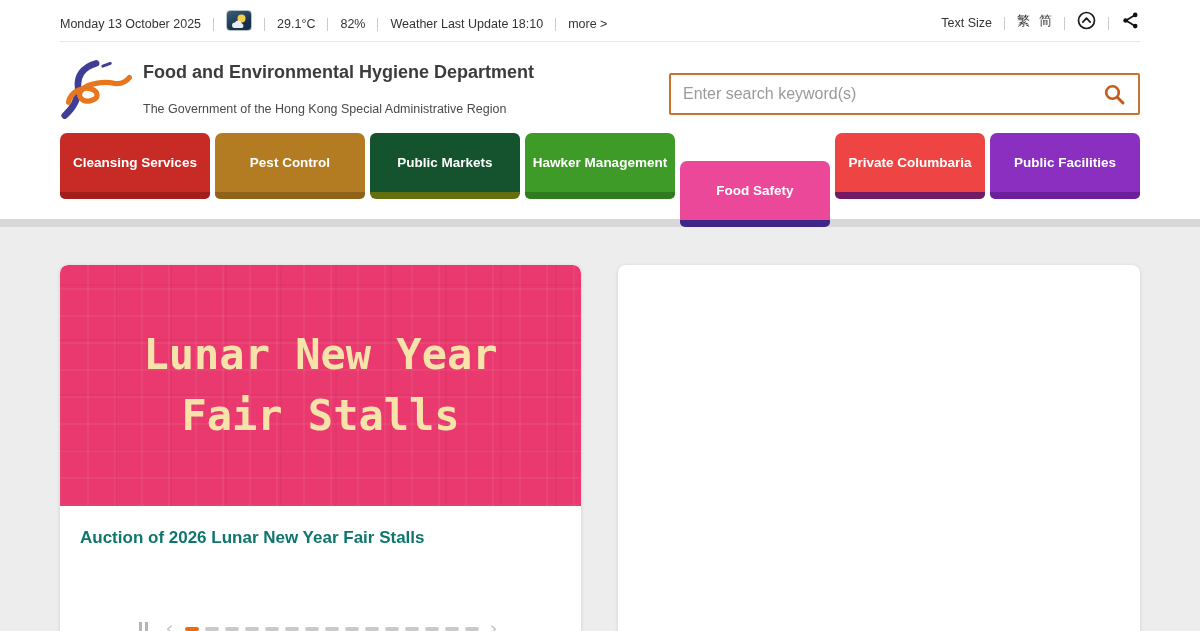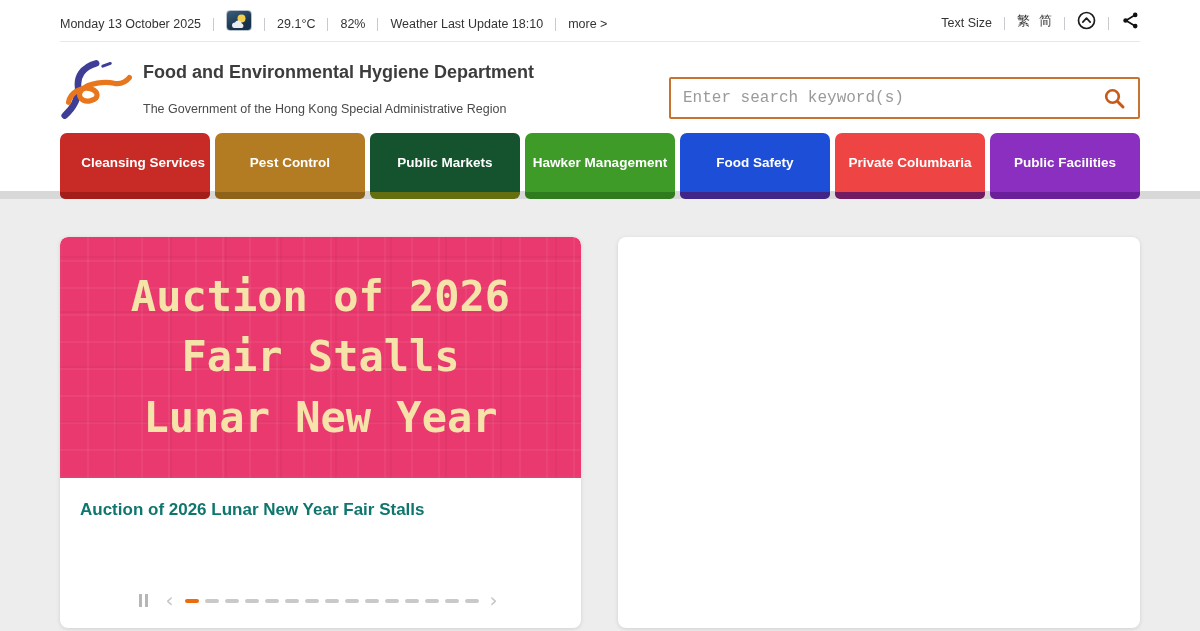--- a/index.html
+++ b/index.html
@@ -12,27 +12,27 @@
   .sep { width:1px; height:13px; background:#c9c9cf; margin:0 12px; }
   .tb-link { cursor:pointer; }
   .weather-box { width:26px; height:21px; border-radius:4px; background:linear-gradient(155deg,#3c5f7c 0%,#16314b 70%); border:1px solid #b7c2cb; display:flex; align-items:center; justify-content:center; cursor:pointer; }
   .lang { display:flex; gap:9px; font-size:13px; cursor:pointer; }
   .icon-btn { display:flex; align-items:center; cursor:pointer; }
 
   
   .hr1 { margin:0 60px; border-top:1px solid #e6e6ec; }
 
   
-  .header-row { padding:17px 60px 0; display:flex; justify-content:space-between; align-items:flex-end; }
+  .header-row { padding:17px 60px 0; display:flex; justify-content:space-between; align-items:center; }
   .logo { display:flex; align-items:center; gap:7px; cursor:pointer; }
   .logo-title { font-size:18px; font-weight:bold; color:#3c3c3c; line-height:1.2; }
   .logo-sub { font-size:12.5px; color:#4a4a4a; margin-top:18px; }
 
   .search { width:471px; height:42px; margin-top:10px; border:2px solid #c8742f; border-radius:2px; display:flex; align-items:center; padding:0 12px; background:#fff; }
-  .search input { flex:1; border:none; outline:none; font-size:16px; color:#444; font-family:Liberation Mono, monospace; background:transparent; }
+  .search input { flex:1; border:none; outline:none; font-size:16px; color:#444; font-family:Liberation Sans, sans-serif; background:transparent; }
   .search input::placeholder { color:#9a9a9a; }
   .search-btn { display:flex; align-items:center; cursor:pointer; padding-left:8px; }
 
   
   .nav { margin:14px 60px 0; display:flex; gap:5px; position:relative; z-index:2; }
   .tab { flex:1; height:66px; border-bottom:7px solid rgba(0,0,0,.25); border-radius:7px 7px 5px 5px; color:#fff; font-weight:bold; font-size:13.5px; display:flex; align-items:center; justify-content:center; text-align:center; line-height:1.3; padding:0 5px; cursor:pointer; }
   .grayband { height:8px; background:#d8d8d8; margin-top:-8px; }
 
   
   main { background:#ededed; height:433px; padding:38px 60px 0; display:flex; gap:37px; }
@@ -122,50 +122,49 @@
     <span class="search-btn">
       <svg width="23" height="23" viewBox="0 0 23 23">
         <circle cx="9.5" cy="9.5" r="6.3" fill="none" stroke="#c85a19" stroke-width="2.6"></circle>
         <line x1="14.3" y1="14.3" x2="20" y2="20" stroke="#c85a19" stroke-width="3" stroke-linecap="round"></line>
       </svg>
     </span>
   </div>
 </div>
 
 <nav class="nav">
-    <div class="tab" style="background-color: rgb(200, 43, 38); border-bottom-color: rgb(163, 29, 26); justify-content: flex-end;">
+    <div class="tab" style="background-color: rgb(200, 43, 38); border-bottom-color: rgb(163, 29, 26);">
       <span>Cleansing Services</span>
     </div>
     <div class="tab" style="background-color: rgb(179, 124, 34); border-bottom-color: rgb(143, 98, 26);">
       <span>Pest Control</span>
     </div>
     <div class="tab" style="background-color: #14532d; border-bottom-color: rgb(102, 111, 15); border-radius: 6px;">
       <span>Public Markets</span>
     </div>
     <div class="tab" style="background-color: rgb(63, 155, 40); border-bottom-color: rgb(47, 124, 30);">
       <span>Hawker Management</span>
     </div>
-    <div class="tab" style="background-color: #1d4ed8; border-bottom-color: rgb(63, 38, 135);">
+    <div class="tab" style="background-color: #ec4899; border-bottom-color: rgb(63, 38, 135); margin-top: 28px;">
       <span>Food Safety</span>
     </div>
     <div class="tab" style="background-color: #ef4444; border-bottom-color: rgb(114, 27, 98);">
       <span>Private Columbaria</span>
     </div>
     <div class="tab" style="background-color: rgb(138, 47, 192); border-bottom-color: rgb(108, 31, 154);">
       <span>Public Facilities</span>
     </div>
   </nav>
 <div class="grayband"></div>
 
 <main>
   <div class="card carousel-card">
     <div class="banner" style="background-color: rgb(233, 57, 110); color: rgb(246, 227, 170);">
-      <span>Auction of 2026</span>
+      <span>Lunar New Year</span>
       <span>Fair Stalls</span>
-      <span>Lunar New Year</span>
     </div>
     <div class="caption">Auction of 2026 Lunar New Year Fair Stalls</div>
     <div class="spacer"></div>
     <div class="controls">
       <span class="pausebtn">
           <span></span>
           <span></span>
         </span>
       <span class="chev">‹</span>
       <span style="display:flex;gap:6px;align-items:center;">

